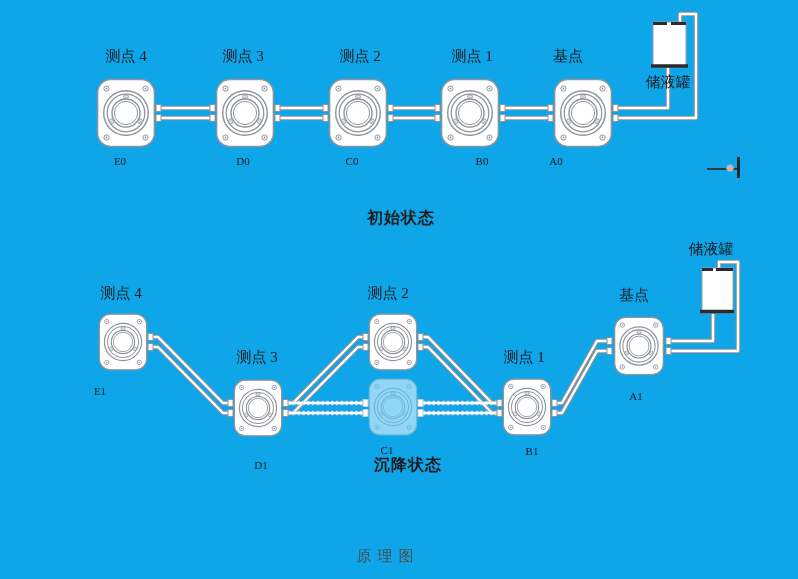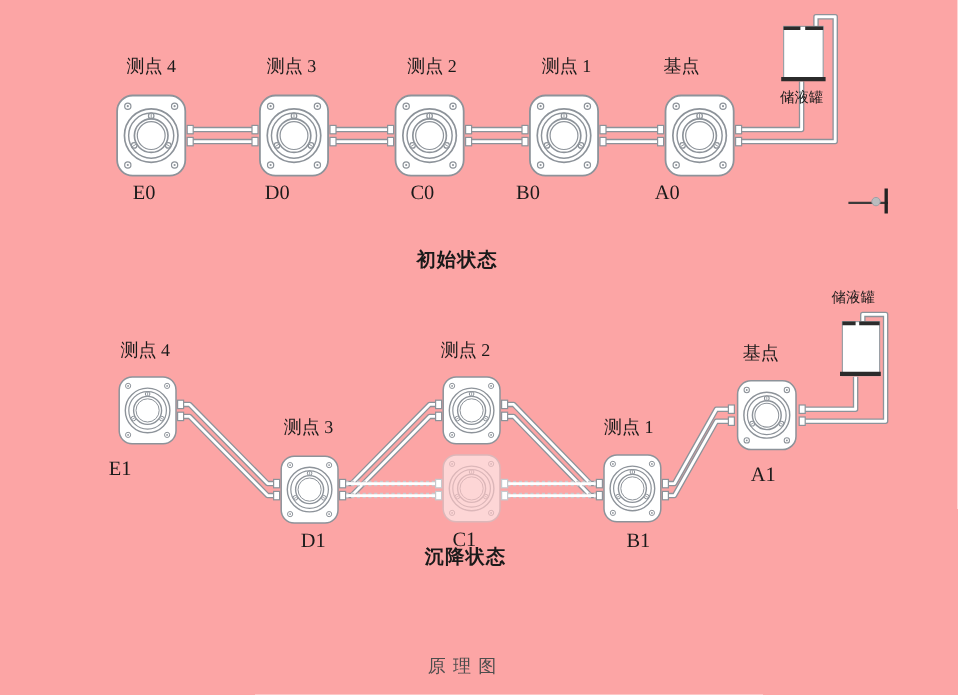--- a/index.html
+++ b/index.html
@@ -1,25 +1,25 @@
 <!DOCTYPE html>
 <html><head>
 <meta charset="utf-8">
 <style>
   html,body{margin:0;padding:0;background:#fff;}
-  #stage{position:relative;width:798px;height:579px;background:#fca5a5;overflow:hidden;
+  #stage{position:relative;width:798px;height:579px;background:#0ea5e9;overflow:hidden;
          font-family:"Liberation Serif","DejaVu Serif",serif;color:#1a1a1a;}
   svg{position:absolute;left:0;top:0;}
   .lbl{position:absolute;transform:translateX(-50%);white-space:nowrap;
        font-size:15px;line-height:18px;}
-  .code{font-size:17px;}
+  .code{font-size:11px;}
   .title{font-family:Liberation Serif, serif;
-         font-weight:bold;font-size:16px;letter-spacing:1px;}
+         font-weight:bold;font-size:16px;letter-spacing:1px;margin-left:20px;}
   .caption{font-size:15px;letter-spacing:6px;color:#4d4d4d;}
-  .tanklbl{font-size:12px;font-family:Liberation Mono, monospace;}
+  .tanklbl{font-size:15px;}
   .tube{fill:none;stroke:#8d939a;stroke-width:4.6;stroke-linejoin:round;stroke-linecap:butt;}
   .tube-core{fill:none;stroke:#ffffff;stroke-width:2.4;stroke-linejoin:round;stroke-linecap:butt;}
   .tube.ghost{stroke:#c9ccd0;stroke-dasharray:2.6 2.2;}
   .fit{fill:#ffffff;stroke:#8d939a;stroke-width:1;}
   .fit-g{fill:#ffffff;stroke:#c6c9cd;stroke-width:1;}
   .sensor{color:#8d939a;}
   .sensor-ghost{color:#c2c6ca;}
   .tankbody{fill:#ffffff;stroke:#9aa0a6;stroke-width:1;}
   .tankbar{stroke:#2b2b2b;}
 </style>
@@ -193,36 +193,36 @@
   </g>
 </svg>
 
 <div class="lbl" style="left:126px;top:47px">测点 4</div>
 <div class="lbl" style="left:243px;top:47px">测点 3</div>
 <div class="lbl" style="left:360px;top:47px">测点 2</div>
 <div class="lbl" style="left:472px;top:47px">测点 1</div>
 <div class="lbl" style="left:568px;top:47px">基点</div>
 
 <div class="lbl code" style="left:120px;top:152px">E0</div>
-<div class="lbl code" style="left:231px;top:152px">D0</div>
+<div class="lbl code" style="left:243px;top:152px">D0</div>
 <div class="lbl code" style="left:352px;top:152px">C0</div>
-<div class="lbl code" style="left:440px;top:152px">B0</div>
+<div class="lbl code" style="left:482px;top:152px">B0</div>
 <div class="lbl code" style="left:556px;top:152px">A0</div>
 
 <div class="lbl tanklbl" style="left:668px;top:73px">储液罐</div>
 <div class="lbl title" style="left:381px;top:209px">初始状态</div>
 
 <div class="lbl" style="left:121px;top:284px">测点 4</div>
 <div class="lbl" style="left:257px;top:348px">测点 3</div>
 <div class="lbl" style="left:388px;top:284px">测点 2</div>
 <div class="lbl" style="left:524px;top:348px">测点 1</div>
 <div class="lbl" style="left:634px;top:286px">基点</div>
 
 <div class="lbl code" style="left:100px;top:382px">E1</div>
-<div class="lbl code" style="left:261px;top:442px">D1</div>
+<div class="lbl code" style="left:261px;top:456px">D1</div>
 <div class="lbl code" style="left:387px;top:441px">C1</div>
 <div class="lbl code" style="left:532px;top:442px">B1</div>
 <div class="lbl code" style="left:636px;top:387px">A1</div>
 
 <div class="lbl tanklbl" style="left:711px;top:240px">储液罐</div>
 <div class="lbl title" style="left:388px;top:456px">沉降状态</div>
 
 <div class="lbl caption" style="left:388px;top:547px">原理图</div>
 
 </div>

